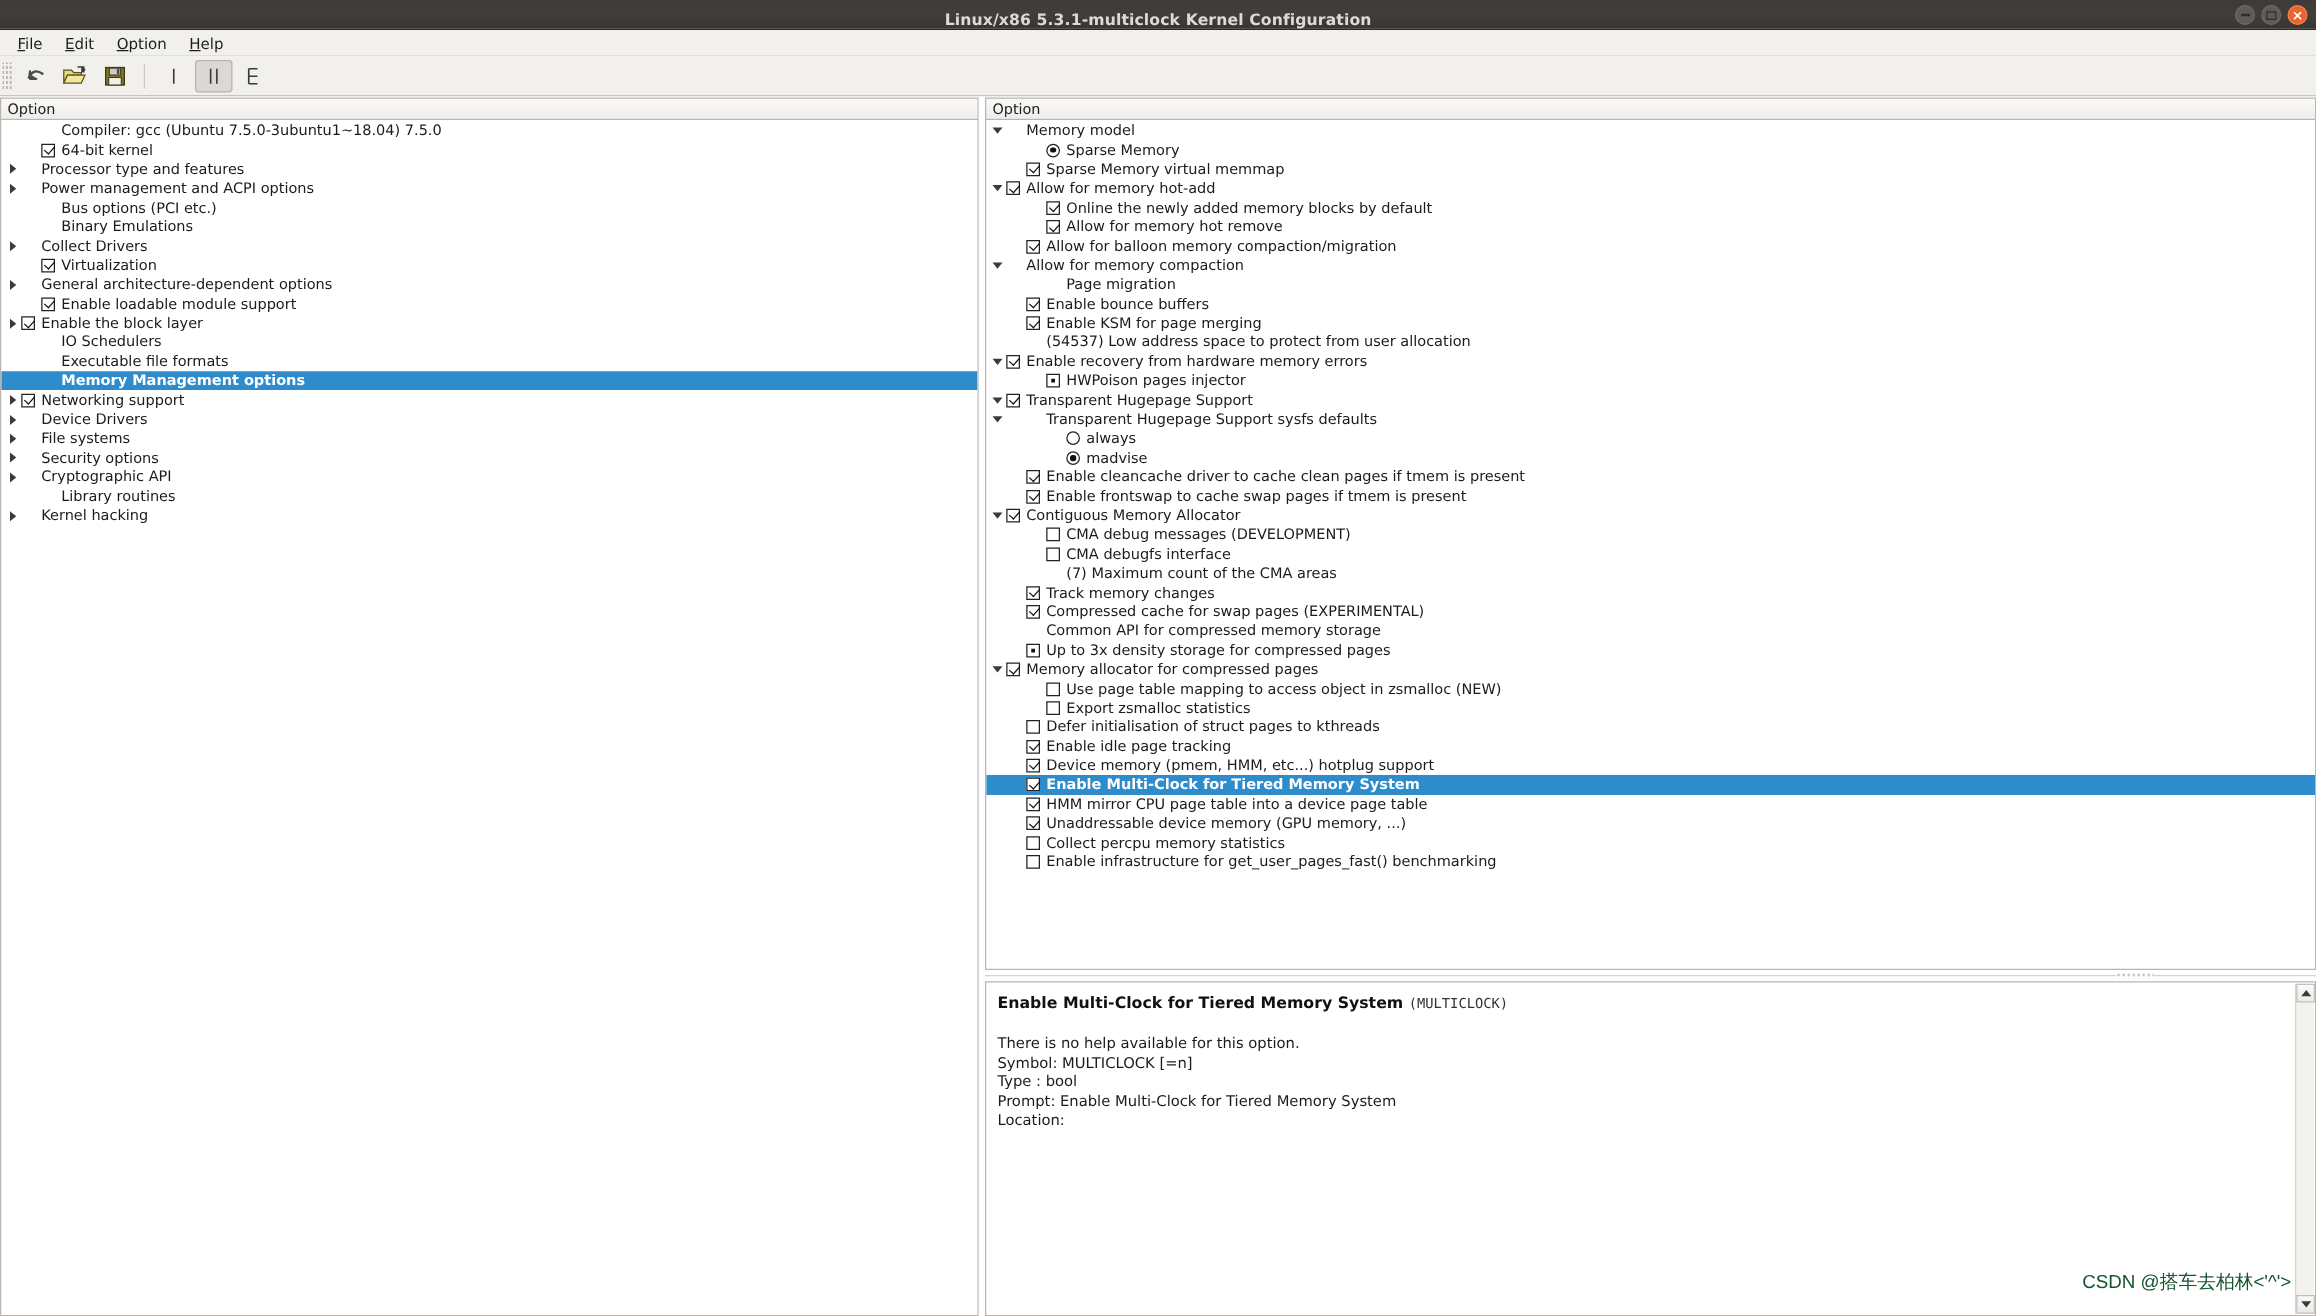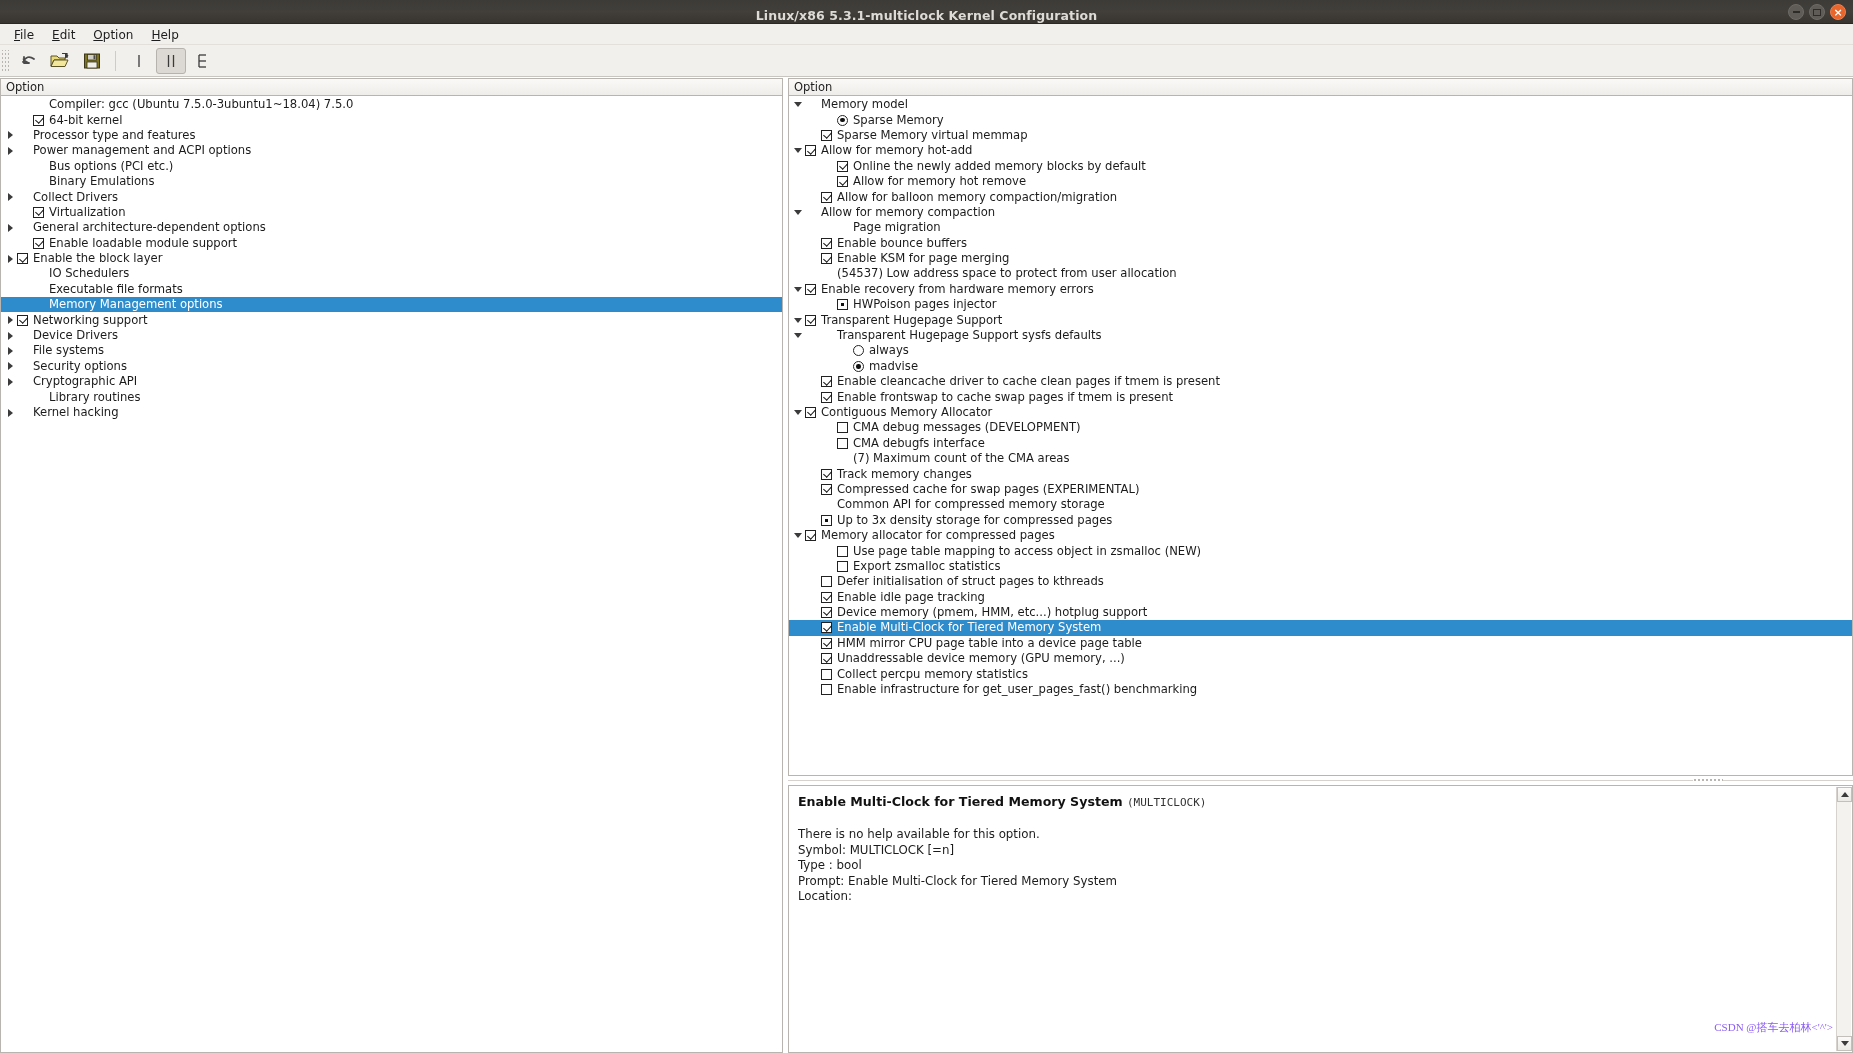--- a/index.html
+++ b/index.html
@@ -118,21 +118,21 @@
   .row {
     height: 15.4px;
     display: flex; align-items: center;
     font-size: 11.6px; color: #1b1b1b;
     white-space: nowrap;
     padding-left: 2px;
   }
   .row.selected {
     background: #2e8ccd;
     color: #ffffff;
-    font-weight: normal;
+    font-weight: bold;
   }
   .pane-right .row.selected { }
 
   .arrow {
     width: 14px; flex: 0 0 14px;
     display: flex; align-items: center; justify-content: center;
     font-size: 8px; color: #3b3b3b;
   }
   .arrow.none { visibility: hidden; }
   .tri-right { width:0;height:0;border-left:5px solid #3b3b3b;border-top:4px solid transparent;border-bottom:4px solid transparent; }
@@ -213,22 +213,22 @@
     border: 1px solid #c3c0bb;
     display: flex; align-items: center; justify-content: center;
   }
   .scroll-arrow.top { top: 0; }
   .scroll-arrow.bot { bottom: 0; }
   .sa-up { width:0;height:0;border-bottom:5px solid #3b3b3b;border-left:4px solid transparent;border-right:4px solid transparent; }
   .sa-dn { width:0;height:0;border-top:5px solid #3b3b3b;border-left:4px solid transparent;border-right:4px solid transparent; }
 
   #watermark {
     position: absolute; right: 20px; bottom: 18px;
-    font-size: 11px; color: #8b5cf6;
-    font-family: Liberation Serif, serif;
+    font-size: 15px; color: #14532d;
+    font-family: Liberation Sans, sans-serif;
     pointer-events: none; z-index: 50;
     white-space: nowrap;
   }
 </style>
 </head>
 <body>
 
 <div id="titlebar">
   <span class="title">Linux/x86 5.3.1-multiclock Kernel Configuration</span>
   <div id="wincontrols">

